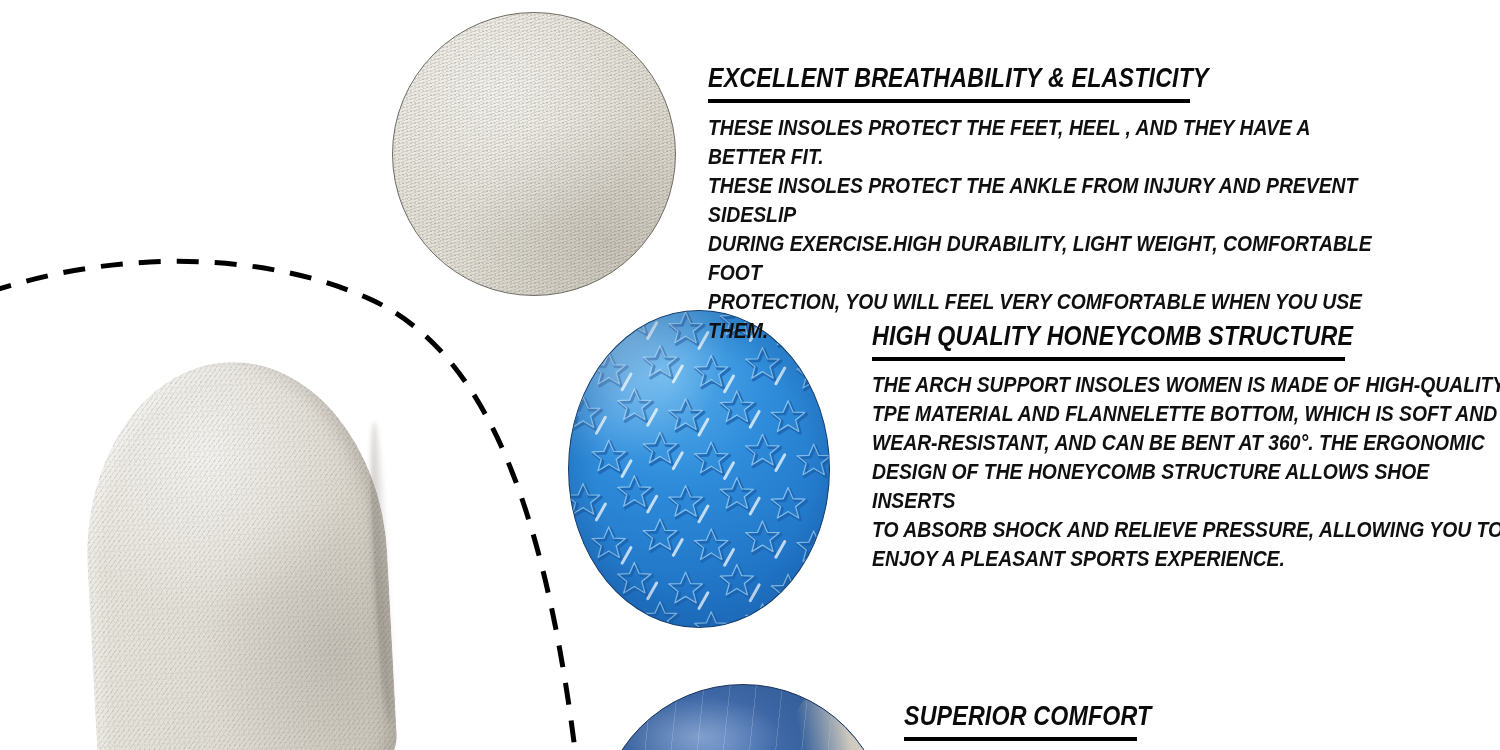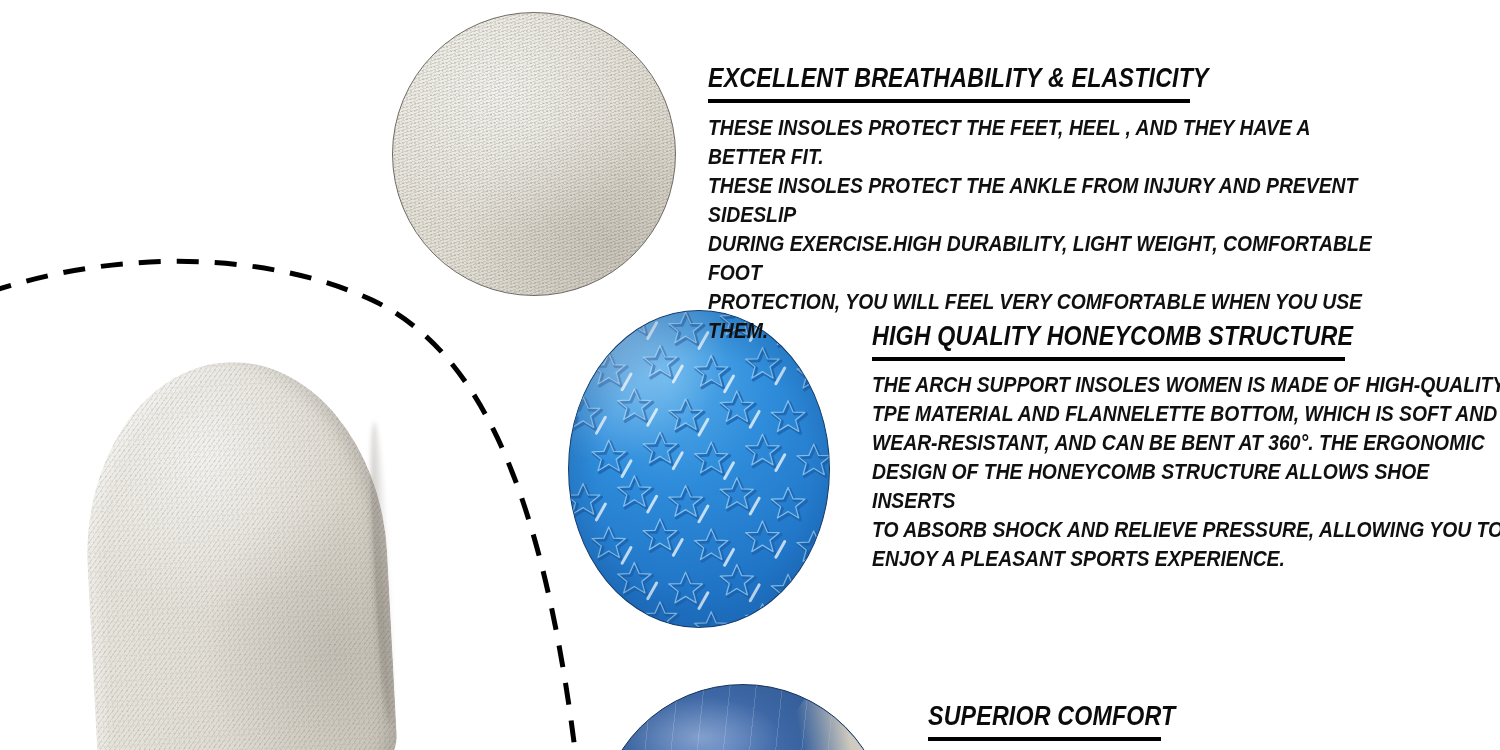--- a/index.html
+++ b/index.html
@@ -116,21 +116,21 @@
   }
 
   #block-breathability{left:708px;top:62px;width:680px;}
   #block-breathability .rule{width:482px;}
   #block-breathability .sec-body{margin-top:11px;width:760px;}
 
   #block-honeycomb{left:872px;top:320px;width:640px;}
   #block-honeycomb .rule{width:473px;}
   #block-honeycomb .sec-body{margin-top:10px;width:710px;}
 
-  #block-comfort{left:928px;top:700px;width:420px;}
+  #block-comfort{left:904px;top:700px;width:420px;}
   #block-comfort .rule{width:233px;}
 </style>
 </head>
 <body>
 
 <div class="stage">
 
   <svg class="dashed-curve" viewBox="0 0 1500 750">
     <path d="M -10 292 C 120 248, 268 252, 372 300 C 470 346, 540 470, 575 750" fill="none" stroke="#000000" stroke-width="5" stroke-dasharray="22 16" stroke-linecap="butt"></path>
   </svg>

